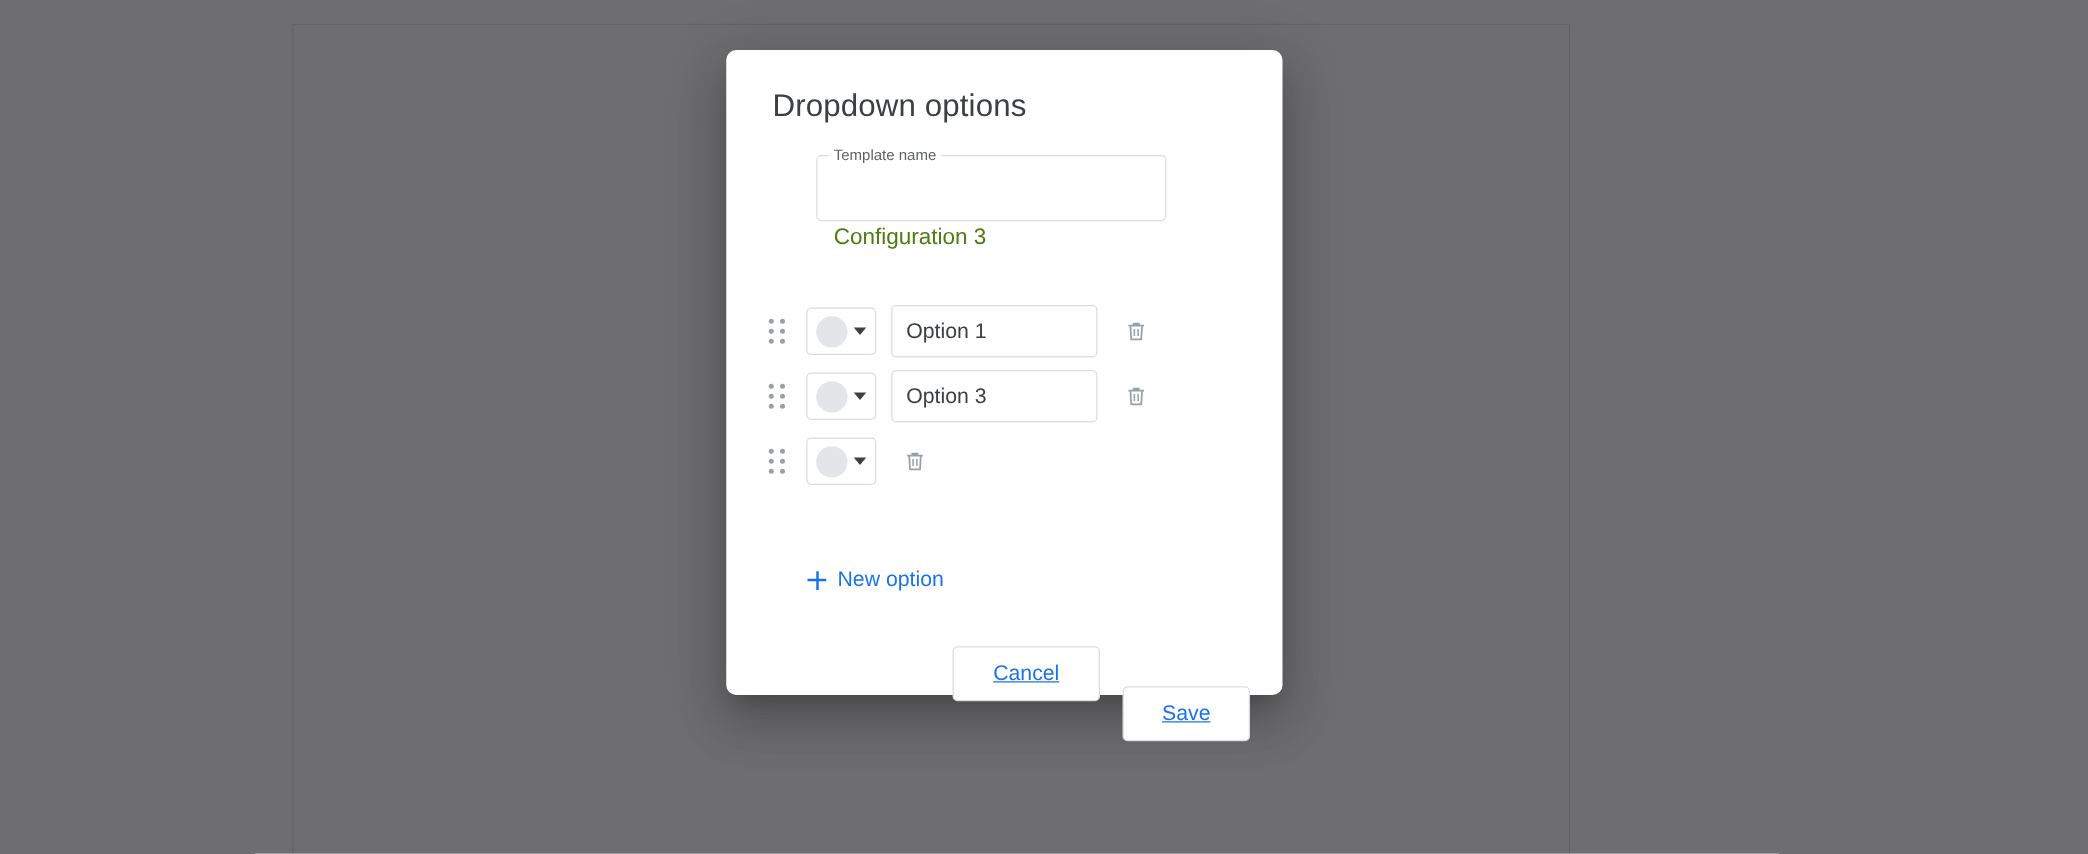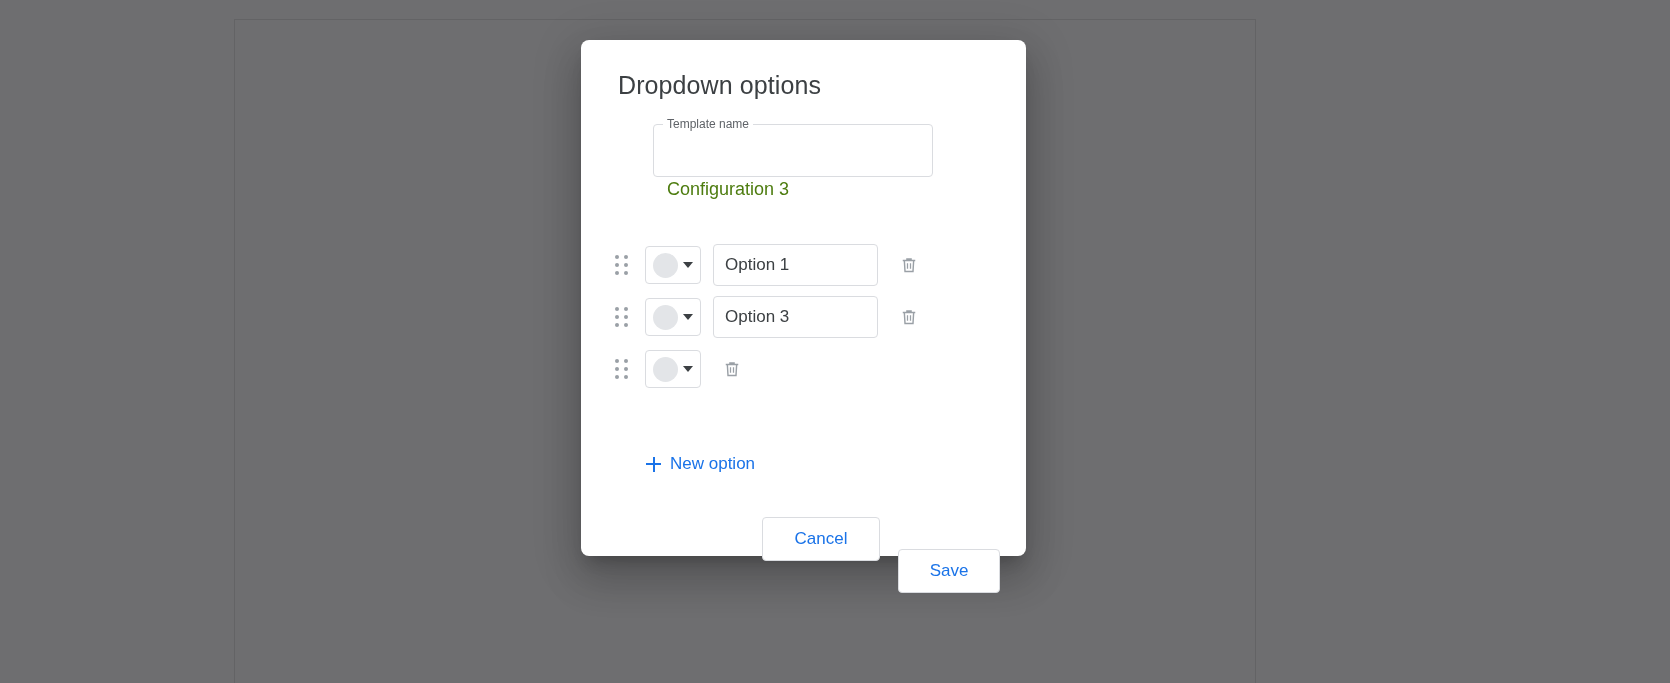--- a/index.html
+++ b/index.html
@@ -248,20 +248,21 @@
     min-width: 118px;
     height: 44px;
     border: 1px solid #dadce0;
     border-radius: 4px;
     background: #ffffff;
     color: #1a73e8;
     font-size: 17px;
     font-family: "Liberation Sans", sans-serif;
     cursor: pointer;
     padding: 0 16px;
+    text-decoration: underline;
   }
   .btn.save { min-width: 102px; margin-top: 32px; }
 </style>
 </head>
 <body>
 
 <div id="root">
 
   <div class="doc-page">
     <div class="caret"></div>

